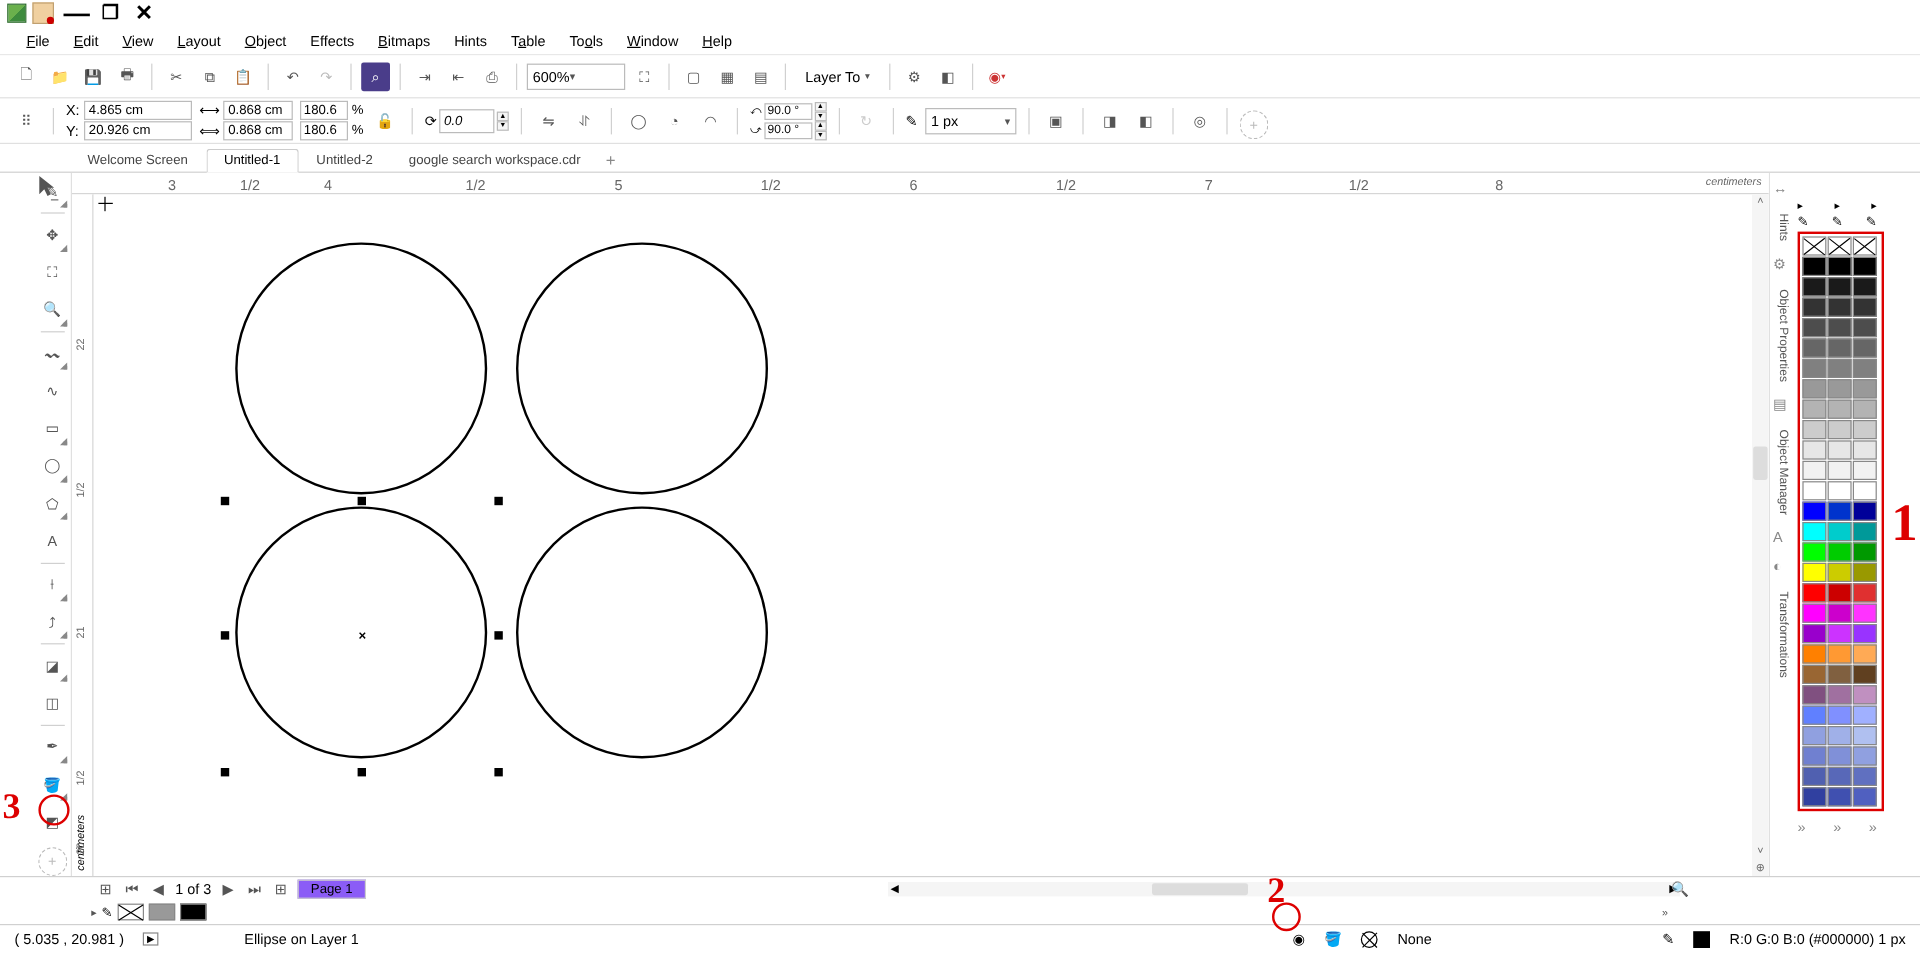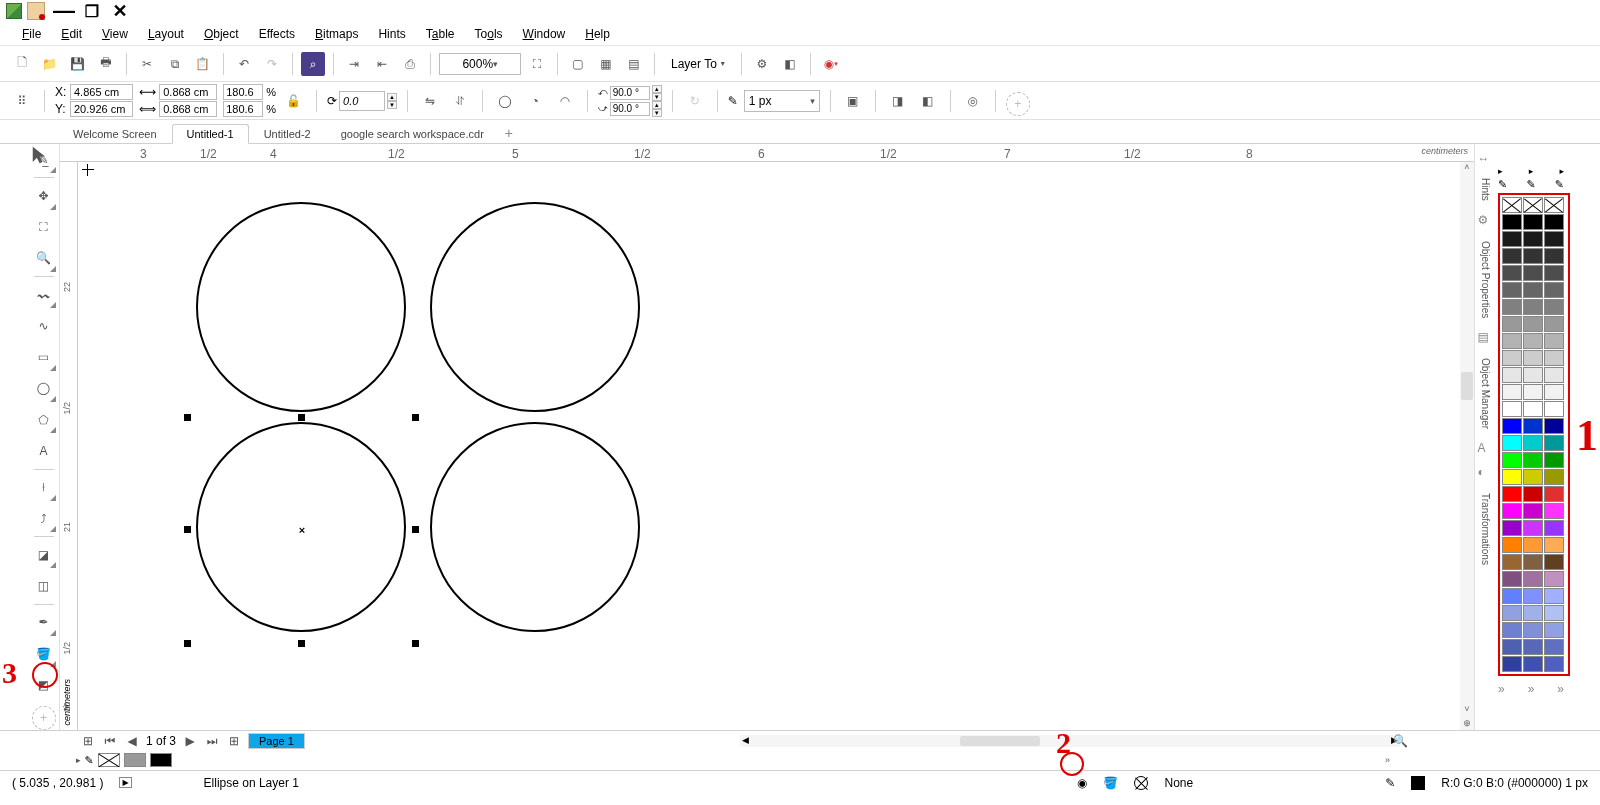--- a/index.html
+++ b/index.html
@@ -13,30 +13,30 @@
 .user-pic { width: 18px; height: 18px; background: #f0d0a0; border: 1px solid #c0a070; margin-right: 10px; position: relative;}
 .user-pic::after { content:""; position:absolute; bottom:-1px; right:-1px; width:6px;height:6px; background:#c00; border-radius:50%;}
 
 .menubar { height: 24px; display: flex; align-items: center; padding: 0 12px; gap: 0; background: #fff; border-bottom: 1px solid #e8e8e8; }
 .menubar span { padding: 3px 10px; }
 .menubar u { text-decoration: underline; }
 
 .toolbar1 { height: 36px; display: flex; align-items: center; padding: 0 10px; gap: 4px; border-bottom: 1px solid #e0e0e0; }
 .tb-btn { width: 24px; height: 24px; display: flex; align-items: center; justify-content: center; color: #555; background: #fff; border-radius: 2px; }
 .tb-sep { width: 1px; height: 22px; background: #d0d0d0; margin: 0 4px; }
-.zoom-select { width: 82px; height: 22px; border: 1px solid #bbb; padding: 0 4px; display: flex; align-items: center; justify-content: center; }
+.zoom-select { width: 82px; height: 22px; border: 1px solid #bbb; padding: 0 4px; display: flex; align-items: center; justify-content: flex-start; }
 .zoom-select::after { content: "▾"; font-size: 9px; color: #555;}
 .snap { padding: 2px 8px; display: flex; align-items: center; gap: 4px; }
 .snap::after { content: "▾"; font-size: 8px; color: #555; }
 
 .toolbar2 { height: 38px; display: flex; align-items: center; padding: 0 10px; gap: 6px; border-bottom: 1px solid #e0e0e0; }
 .xy-box { display: flex; flex-direction: column; gap: 1px; }
 .xy-row { display: flex; align-items: center; gap: 3px; font-size: 11px; }
 .xy-row .lbl { width: 12px; }
-.xy-row input { width: 63px; height: 16px; border: 1px solid #bbb; padding: 0 3px; font-size: 11px; }
+.xy-row input { width: 90px; height: 16px; border: 1px solid #bbb; padding: 0 3px; font-size: 11px; }
 .wh-row input { width: 58px; }
 .scale-row input { width: 40px; border: 1px solid #bbb; height: 16px; font-size: 11px; padding: 0 2px; }
 .scale-unit { font-size: 11px; }
 .rot-row input { width: 46px; border: 1px solid #bbb; height: 20px; font-size: 11px; padding: 0 3px; font-style: italic; }
 .outline-sel { width: 76px; height: 22px; border: 1px solid #bbb; display: flex; align-items: center; padding: 0 4px; justify-content: space-between;}
 .outline-sel::after { content: "▾"; font-size: 9px; color: #555;}
 .spin { width: 10px; display: flex; flex-direction: column; }
 .spin span { height: 8px; font-size: 6px; line-height: 6px; text-align: center; border: 1px solid #bbb; background: #f5f5f5;}
 .angle-box { display:flex; flex-direction:column; font-size:10px;}
 .angle-box input { width:40px; height:14px; border:1px solid #bbb; font-size:10px; padding:0 2px;}
@@ -90,21 +90,21 @@
 .palette-grid .nosw::before, .palette-grid .nosw::after { content:""; position:absolute; width:120%; height:1px; background:#000; top:50%; left:-10%;}
 .palette-grid .nosw::before { transform: rotate(38deg);}
 .palette-grid .nosw::after { transform: rotate(-38deg);}
 .pal-top-arrows { display:flex; justify-content:space-between; width:66px; margin-bottom:2px;}
 .pal-top-arrows span { font-size:9px;}
 .pal-bot { display:flex; justify-content: space-between; width:66px; margin-top:6px; font-size:10px; color:#888;}
 .anno { position:absolute; color:#d00; font-size:44px; font-weight:bold; font-family: Georgia, serif;}
 
 .page-nav { height: 20px; display:flex; align-items:center; border-top:1px solid #d0d0d0; padding-left: 80px; gap:6px; font-size:11px; position:relative;}
 .page-nav .btn { width:16px; text-align:center; color:#555;}
-.page-tab { border:1px solid #ccc; padding:1px 10px; background:#0ea5e9; font-size:11px;}
+.page-tab { border:1px solid #ccc; padding:1px 10px; background:#8b5cf6; font-size:11px;}
 .hscroll { position:absolute; left:740px; right:200px; height:12px; top:4px; background:#f5f5f5;}
 .hscroll .thumb { position:absolute; left:220px; width:80px; height:10px; top:1px; background:#ddd; border-radius:2px;}
 
 .doc-palette-row { height: 20px; display:flex; align-items:center; padding-left:76px; gap:4px;}
 .doc-palette-row .arrow { font-size:9px; color:#555;}
 .doc-palette-row .swatch { width:22px; height:14px; border:1px solid #888;}
 .doc-palette-row .noswatch { width:22px; height:14px; border:1px solid #888; position:relative; background:#fff;}
 .doc-palette-row .noswatch::before, .doc-palette-row .noswatch::after { content:""; position:absolute; width:120%; height:1px; background:#000; top:50%; left:-10%;}
 .doc-palette-row .noswatch::before { transform:rotate(32deg);}
 .doc-palette-row .noswatch::after { transform:rotate(-32deg);}

